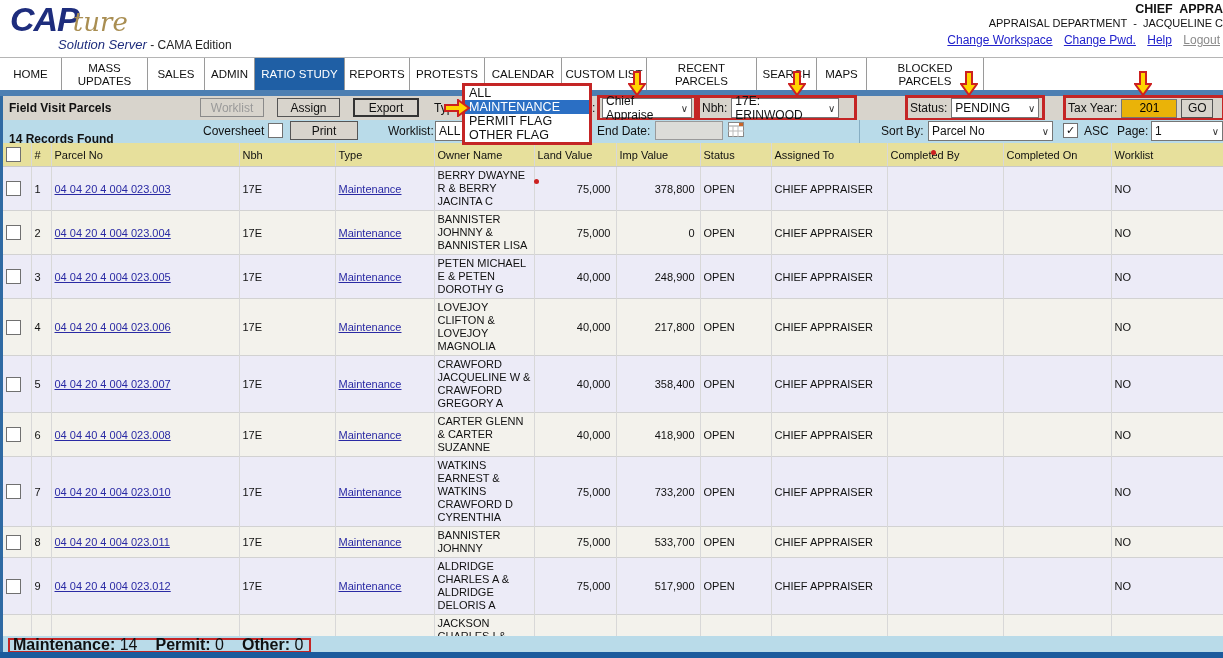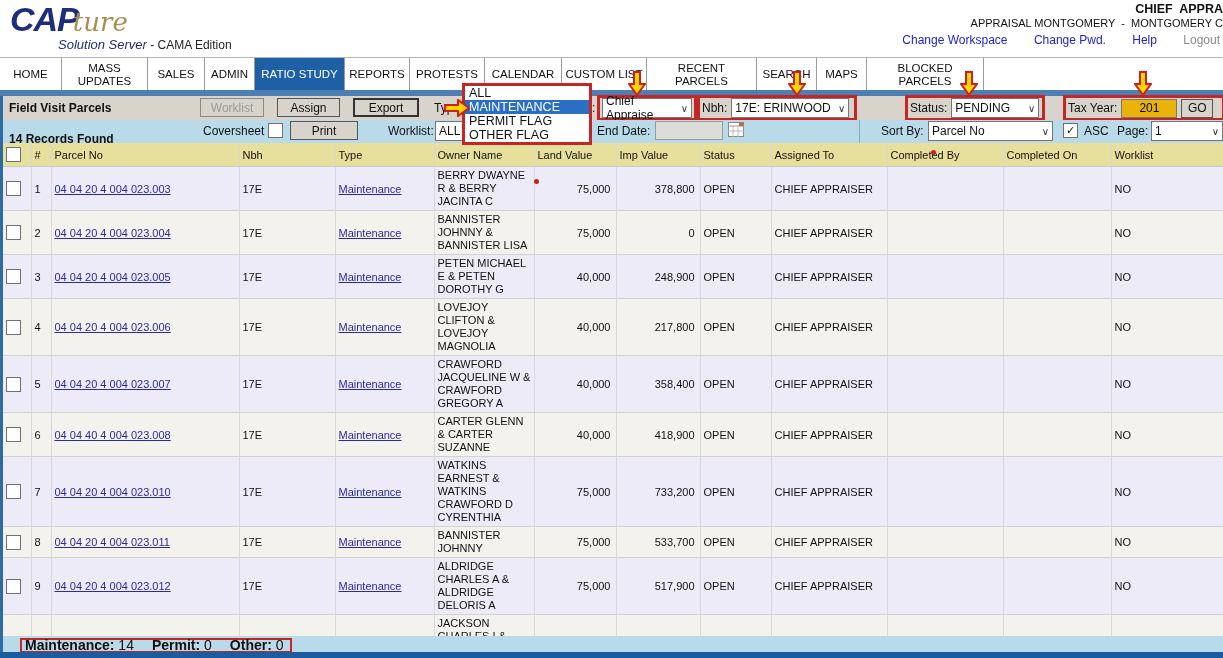--- a/index.html
+++ b/index.html
@@ -10,21 +10,21 @@
   .logo{position:absolute;left:10px;top:0;white-space:nowrap;}
   .logo-cap{font-size:34px;font-weight:bold;font-style:italic;color:#1e2d7d;letter-spacing:-1px;}
   .logo-ture{font-family:"DejaVu Serif",serif;font-style:italic;font-size:26px;color:#a98e52;margin-left:-6px;}
   .logo-sub{position:absolute;left:58px;top:37px;font-size:13px;white-space:pre;}
   .logo-sub .it{font-style:italic;color:#1e2d7d;font-weight:normal;}
   .logo-sub .rest{color:#222;font-size:12px;}
   .userinfo{position:absolute;right:0;top:2px;text-align:right;}
   .u1{font-size:12.5px;font-weight:bold;white-space:pre;text-align:right;}
   .u2{font-size:11px;white-space:pre;margin-top:1px;}
   .ulinks{margin-top:4px;font-size:12px;white-space:nowrap;padding-right:3px;}
-  .ulinks a{color:#2222cc;margin-left:23px;cursor:pointer;}
+  .ulinks a{text-decoration:underline;color:#2222cc;margin-left:8px;cursor:pointer;}
   .ulinks a.gray{color:#8a8a8a;}
   
   .nav{position:absolute;left:0;top:57px;width:100%;height:33px;background:#fff;
        border-top:1px solid #b5b5b5;display:flex;align-items:stretch;}
   .nav-item{display:flex;align-items:center;justify-content:center;text-align:center;
        font-size:11.5px;line-height:13px;color:#111;border-right:1px solid #9a9a9a;
        box-sizing:border-box;cursor:pointer;}
   .nav-item.active{background:#1f5fa5;color:#fff;}
   .bluestrip{position:absolute;left:0;top:90px;width:100%;height:6px;background:#4d7fb2;}
   .leftedge{position:absolute;left:0;top:96px;width:3px;height:562px;background:#2f6aa3;}
@@ -64,40 +64,40 @@
   thead th{background:#e7e09c;font-weight:normal;height:19px;border-bottom:1px solid #c9c9c9;}
   tbody tr{border-bottom:1px solid #d2d2d2;}
   tbody tr:nth-child(odd){background:#ecebf7;}
   tbody tr:nth-child(even){background:#f3f2ec;}
   td.r{text-align:right;padding-right:5px;}
   td a{color:#2a2aa4;text-decoration:underline;cursor:pointer;}
   td.owner{line-height:13px;}
   
   .footer{position:absolute;left:3px;top:636px;right:0;height:16px;background:#b9dbe9;}
   .footer-inner{display:inline-flex;gap:18px;align-items:center;border:2px solid #c42525;
-       padding:0 6px 1px 3px;font-size:14px;height:15px;box-sizing:border-box;margin-left:17px;}
+       padding:0 6px 1px 3px;font-size:16px;height:15px;box-sizing:border-box;margin-left:5px;}
   .footer-inner b{font-weight:bold;}
   .botstrip{position:absolute;left:0;top:652px;width:100%;height:6px;background:#1c5b9d;}
   
   .anno{position:absolute;z-index:70;pointer-events:none;}
   .reddot{position:absolute;width:5px;height:5px;border-radius:50%;background:#cc2020;z-index:70;}
 </style>
 </head>
 <body>
 
 <div class="page">
 
   <div class="hdr">
     <div class="logo">
       <span class="logo-cap">CAP</span><span class="logo-ture">ture</span>
     </div>
     <div class="logo-sub"><span class="it">Solution Server</span><span class="rest"> - CAMA Edition</span></div>
     <div class="userinfo">
       <div class="u1">CHIEF  APPRA</div>
-      <div class="u2">APPRAISAL MONTGOMERY  -  MONTGOMERY C</div>
+      <div class="u2">APPRAISAL DEPARTMENT  -  JACQUELINE C</div>
       <div class="ulinks">
         <a>Change Workspace</a>
         <a>Change Pwd.</a>
         <a>Help</a>
         <a class="gray">Logout</a>
       </div>
     </div>
   </div>
 
   <div class="nav">
@@ -126,21 +126,21 @@
     <div class="lbl" style="left:431px;top:5px">Type:</div>
     <div class="lbl" style="left:589px;top:5px">:</div>
     <div class="redbox" style="left:594px;top:-1px;width:100px">
       <div class="sel" style="width:90px">
           <span>Chief Appraise</span>
           <span class="chev">∨</span>
         </div>
     </div>
     <div class="redbox" style="left:694px;top:-1px;width:160px">
       <span class="lbl" style="position:static">Nbh:</span>
-      <div class="sel" style="width:118px">
+      <div class="sel" style="width:108px">
           <span>17E: ERINWOOD</span>
           <span class="chev">∨</span>
         </div>
     </div>
     <div class="redbox" style="left:902px;top:-1px;width:140px">
       <span class="lbl" style="position:static">Status:</span>
       <div class="sel" style="width:88px">
           <span>PENDING</span>
           <span class="chev">∨</span>
         </div>

